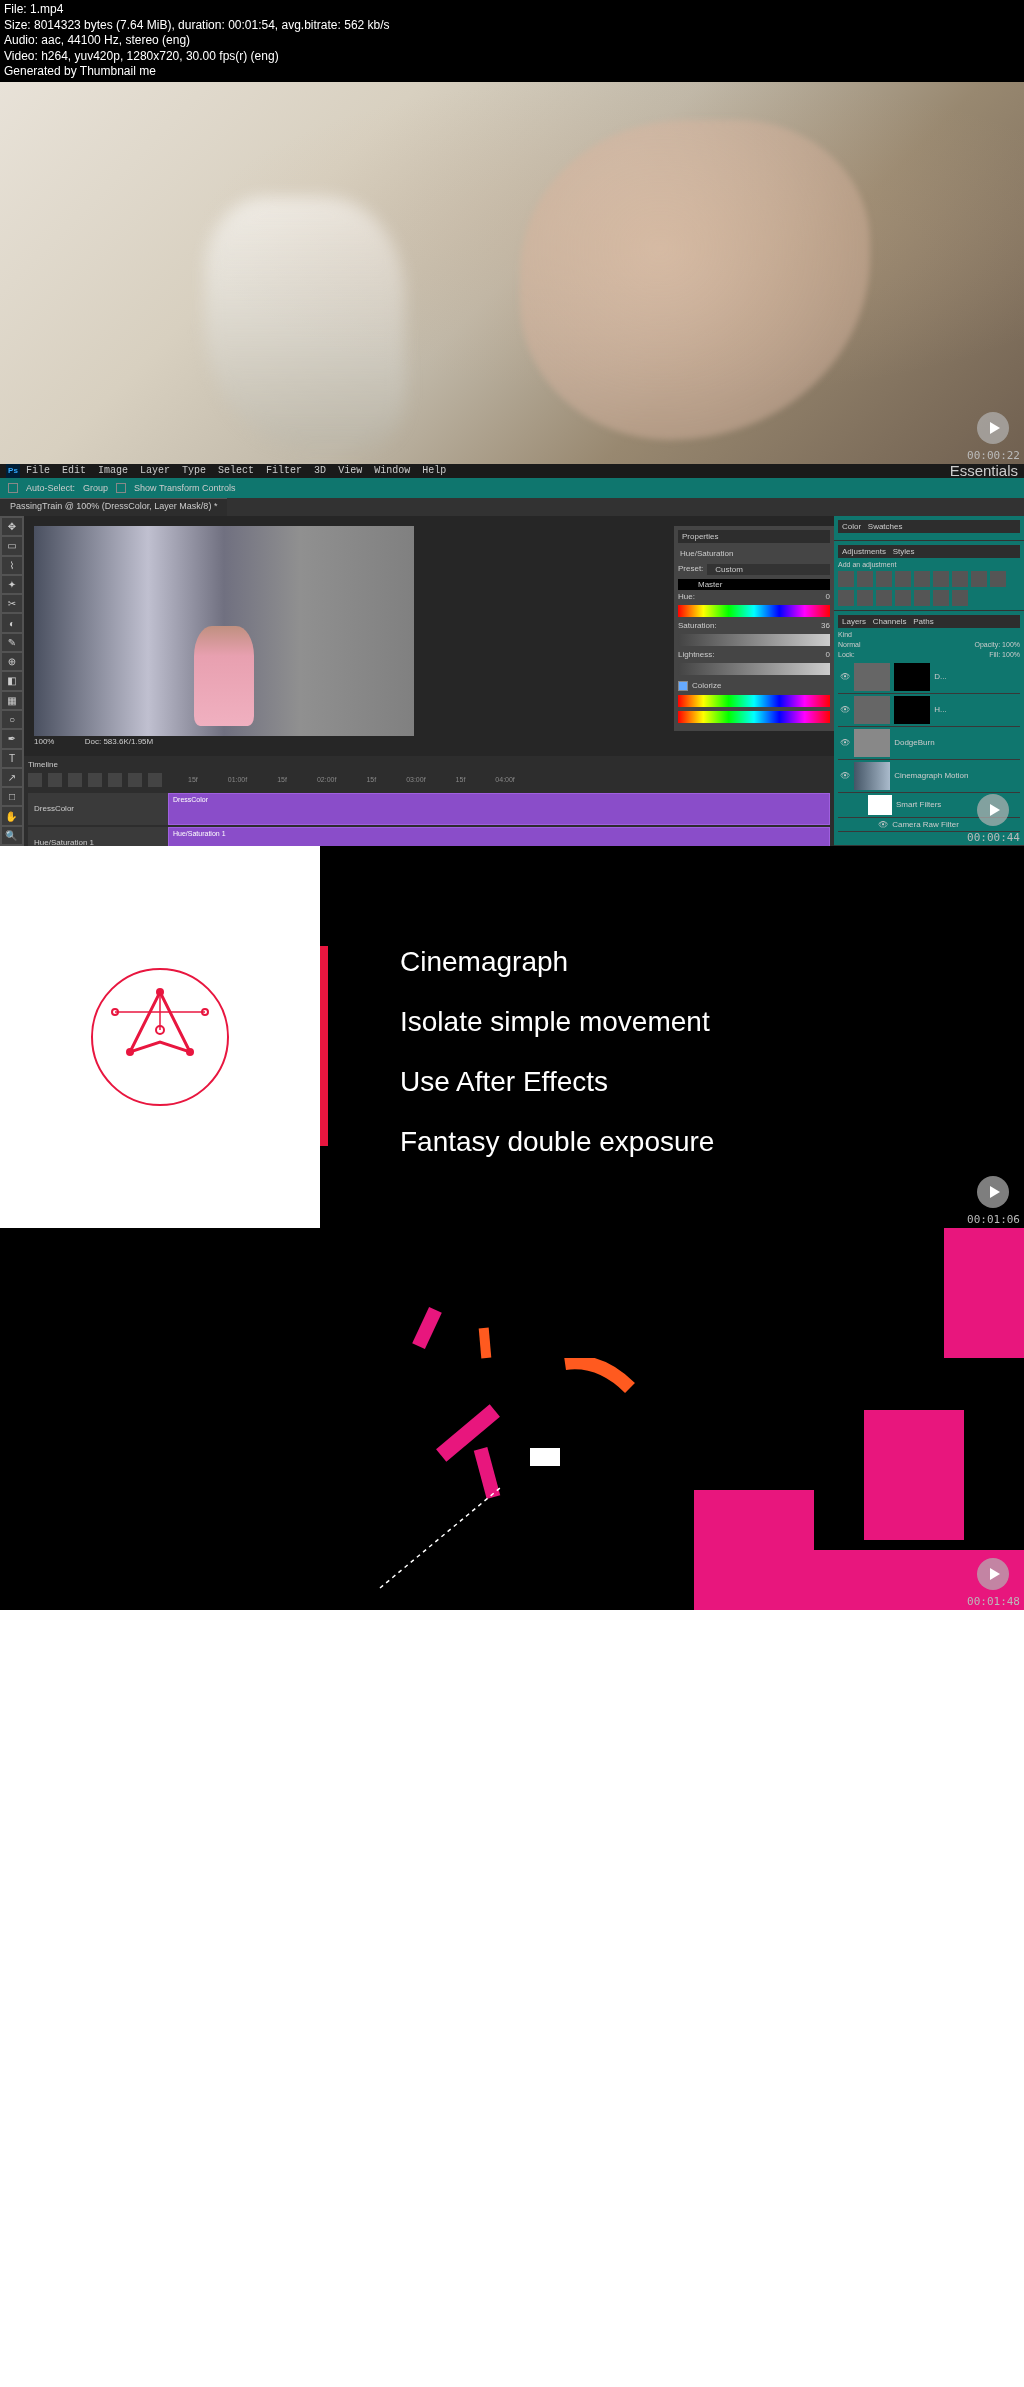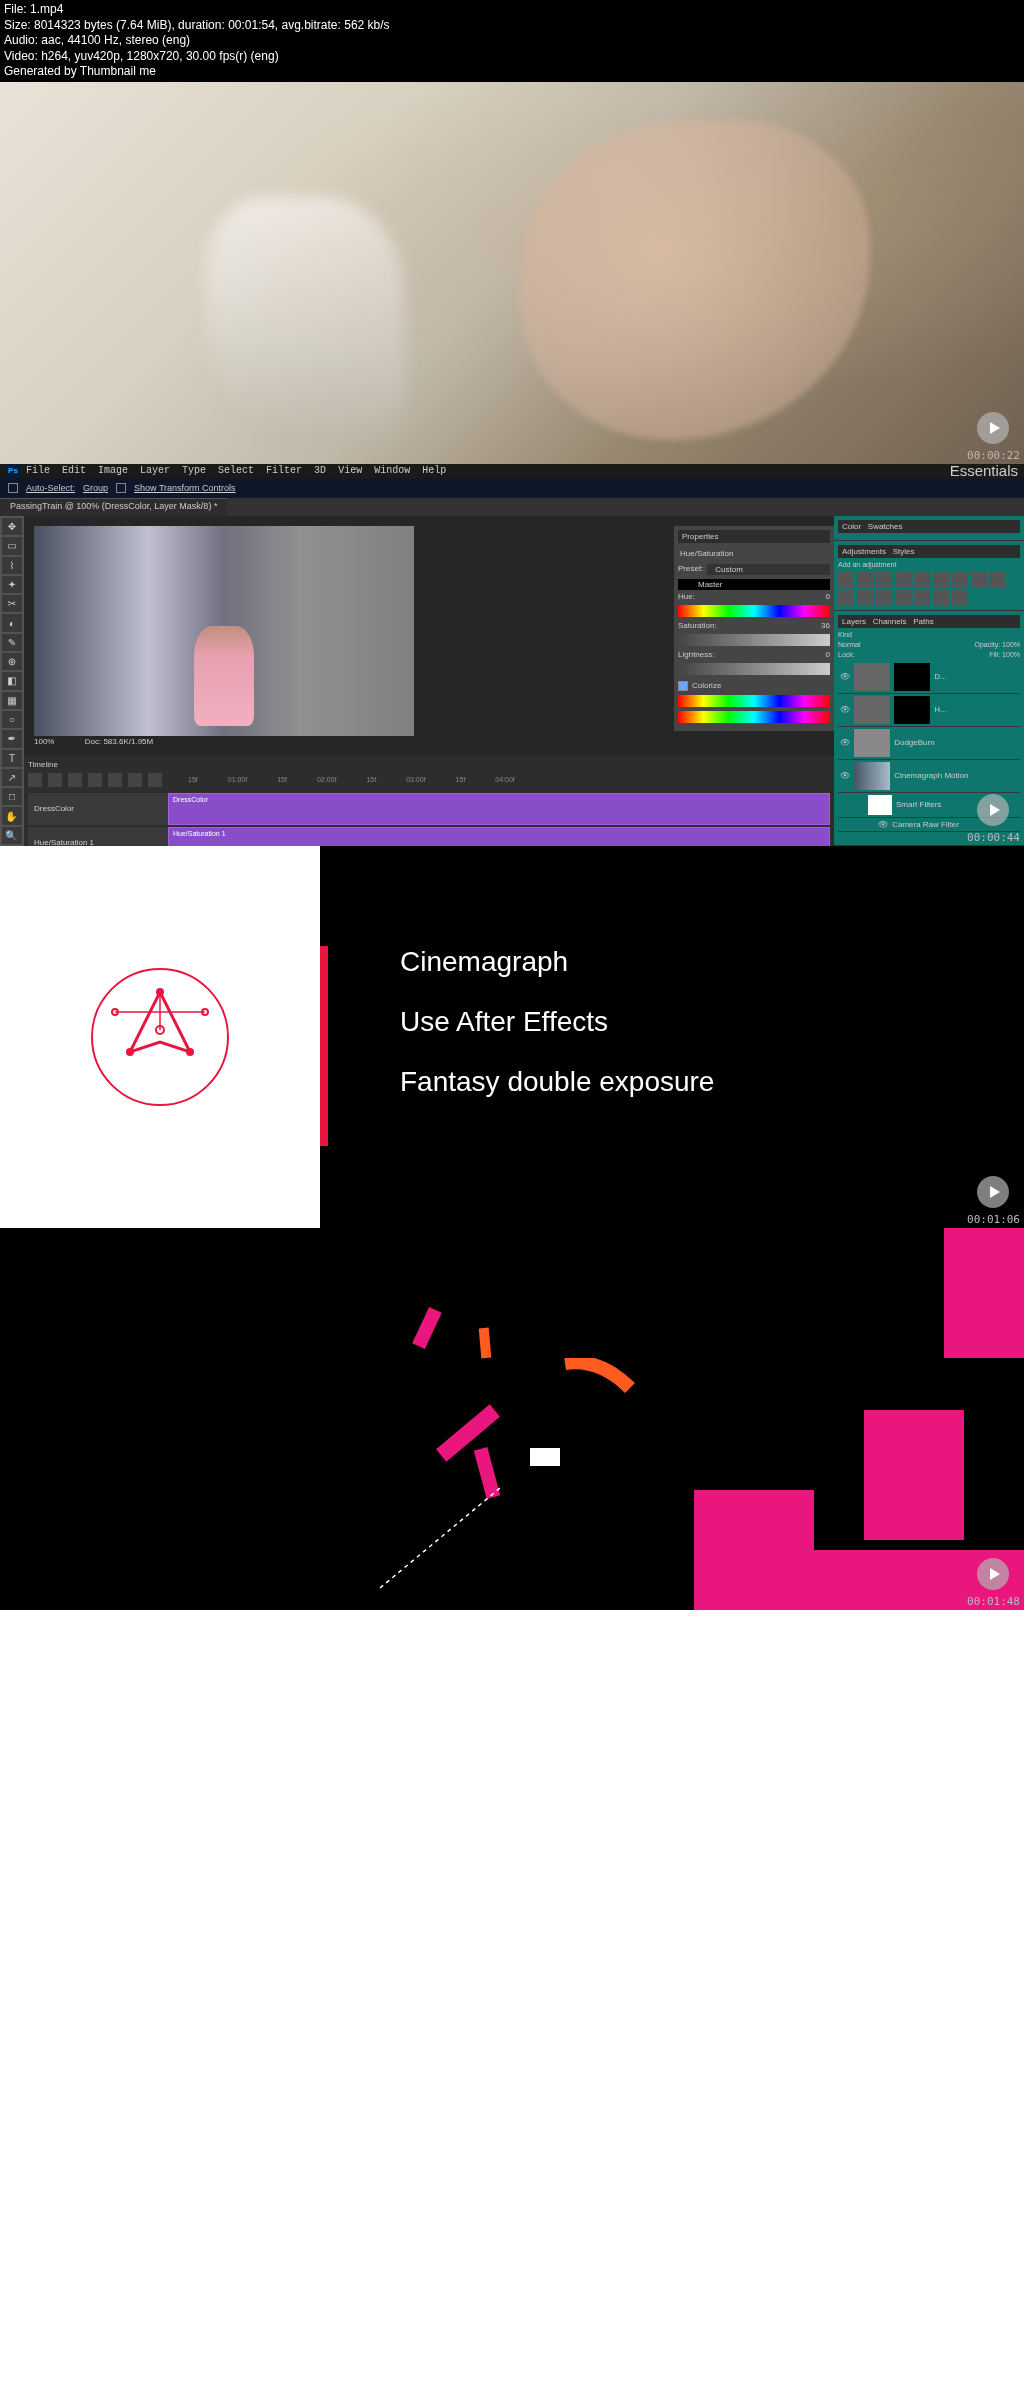--- a/index.html
+++ b/index.html
@@ -13,21 +13,21 @@
 .portrait-overlay { position: absolute; inset: 0; background: radial-gradient(ellipse at 65% 40%, rgba(200,170,140,0.3) 0%, transparent 50%); }
 .waterfall-shape { position: absolute; left: 20%; top: 30%; width: 200px; height: 250px; background: linear-gradient(180deg, rgba(255,255,255,0.6), rgba(180,180,170,0.3)); filter: blur(8px); border-radius: 30% 40% 20% 50%; }
 .face-shape { position: absolute; right: 15%; top: 10%; width: 350px; height: 320px; background: radial-gradient(ellipse at 40% 40%, rgba(230,200,180,0.8), rgba(180,150,130,0.5)); border-radius: 50% 40% 60% 45%; filter: blur(3px); }
 
 
 .photoshop-section { height: 382px; background: #323232; position: relative; font-size: 10px; color: #ccc; }
 .ps-titlebar { height: 14px; background: #1a1a1a; display: flex; align-items: center; padding: 0 6px; }
 .ps-logo { width: 14px; height: 14px; background: #001e36; color: #31a8ff; font-size: 8px; font-weight: bold; display: flex; align-items: center; justify-content: center; margin-right: 6px; }
 .ps-menu { display: flex; gap: 12px; font-size: 10px; font-family: Liberation Mono, monospace; }
 .ps-menu span { cursor: pointer; }
-.ps-optionbar { height: 20px; background: #0f172a; display: flex; align-items: center; gap: 8px; padding: 0 8px; font-size: 9px; text-decoration: underline; }
+.ps-optionbar { height: 20px; background: #0f766e; display: flex; align-items: center; gap: 8px; padding: 0 8px; font-size: 9px; }
 .ps-optionbar .check { width: 10px; height: 10px; border: 1px solid #888; }
 .ps-tab { height: 18px; background: #2d2d2d; padding: 2px 10px; font-size: 9px; display: inline-block; border-top: 1px solid #555; }
 .ps-body { display: flex; height: 330px; }
 .ps-tools { width: 24px; background: #535353; display: flex; flex-direction: column; gap: 2px; padding: 2px; }
 .ps-tool { width: 20px; height: 18px; background: #3a3a3a; font-size: 10px; display: flex; align-items: center; justify-content: center; cursor: pointer; }
 .ps-canvas-area { flex: 1; background: #262626; position: relative; padding: 10px; }
 .ps-canvas { width: 380px; height: 210px; background: linear-gradient(90deg, #4a5060 0%, #c0c0d0 30%, #707080 50%, #909090 70%, #808080 100%); position: relative; }
 .ps-woman { position: absolute; left: 42%; bottom: 10px; width: 60px; height: 100px; background: linear-gradient(180deg, #c09080 0%, #e8a0b0 30%, #f0b0c0 100%); border-radius: 30% 30% 10% 10%; }
 .ps-properties { position: absolute; right: 0; top: 10px; width: 160px; background: #454545; padding: 4px; font-size: 8px; }
 .ps-prop-header { background: #2d2d2d; padding: 2px 4px; margin-bottom: 4px; }
@@ -307,20 +307,21 @@
       <circle cx="30" cy="50" r="3" fill="none" stroke="#e8163f" stroke-width="2"></circle>
       <circle cx="120" cy="50" r="3" fill="none" stroke="#e8163f" stroke-width="2"></circle>
       <line x1="30" y1="50" x2="120" y2="50" stroke="#e8163f" stroke-width="1.5"></line>
       <circle cx="75" cy="68" r="4" fill="none" stroke="#e8163f" stroke-width="2"></circle>
       <line x1="75" y1="30" x2="75" y2="68" stroke="#e8163f" stroke-width="1.5"></line>
     </svg>
   </div>
   <div class="slide-right">
     <div class="red-line"></div>
     <div class="slide-text">Cinemagraph</div>
+    <div class="slide-text">Isolate simple movement</div>
     <div class="slide-text">Use After Effects</div>
     <div class="slide-text">Fantasy double exposure</div>
   </div>
   <div class="play-btn"></div>
   <div class="timestamp">00:01:06</div>
 </div>
 
 <div class="motion-section">
   <div class="motion-shape" style="right:0;top:0;width:80px;height:130px;background:#e8167d"></div>
   <div class="motion-shape" style="right:0;bottom:0;width:210px;height:60px;background:#e8167d"></div>

